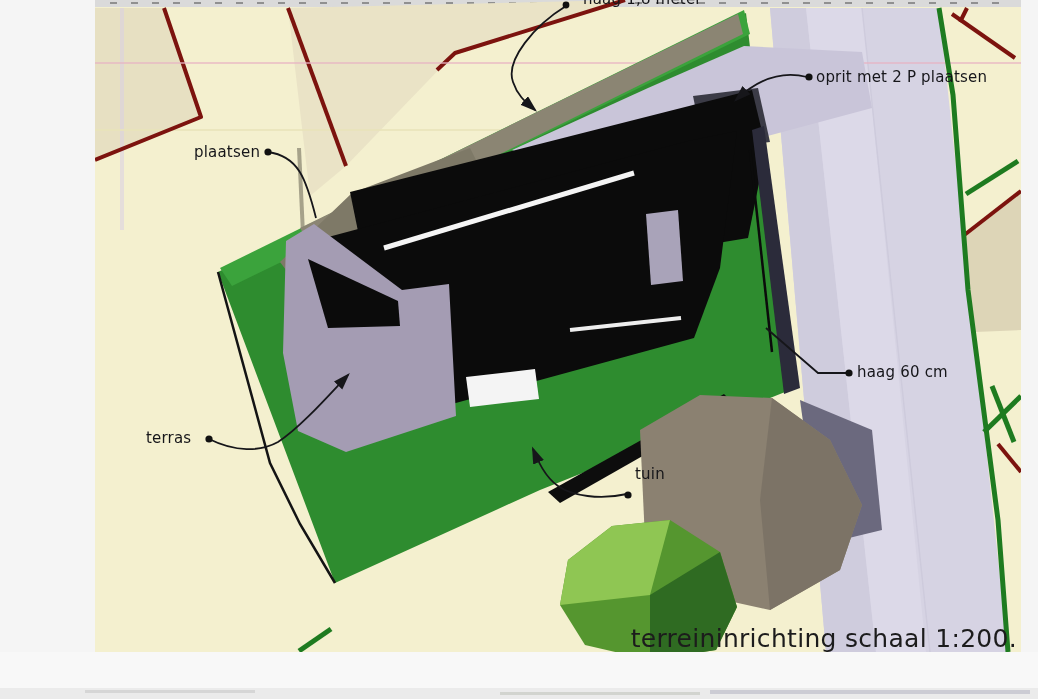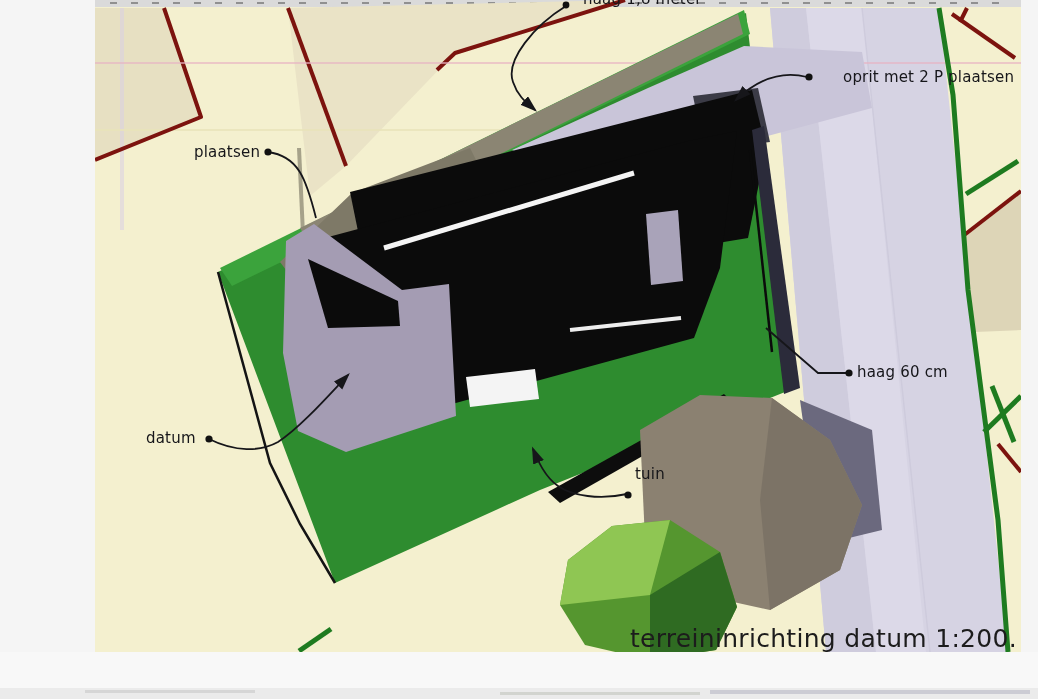--- a/index.html
+++ b/index.html
@@ -132,21 +132,21 @@
       <circle cx="809" cy="77" r="3.6"></circle>
       <circle cx="268" cy="152" r="3.6"></circle>
       <circle cx="209" cy="439" r="3.6"></circle>
       <circle cx="628" cy="495" r="3.6"></circle>
       <circle cx="849" cy="373" r="3.6"></circle>
     </g>
   </g>
 </svg>
 
 <div class="callout" style="left:583px;top:-9px;">haag 1,8 meter</div>
-<div class="callout" style="left:816px;top:69px;margin-left:27px;">oprit met 2 P plaatsen</div>
+<div class="callout" style="left:816px;top:69px;">oprit met 2 P plaatsen</div>
 <div class="callout" style="left:194px;top:144px;">plaatsen</div>
 <div class="callout" style="left:857px;top:364px;">haag 60 cm</div>
-<div class="callout" style="left:146px;top:430px;">datum</div>
+<div class="callout" style="left:146px;top:430px;">terras</div>
 <div class="callout" style="left:635px;top:466px;">tuin</div>
 
-<div class="titleline" style="top:624px;">terreininrichting datum 1:200.</div>
+<div class="titleline" style="top:624px;">terreininrichting schaal 1:200.</div>
 
 </div>
 
 </body></html>

